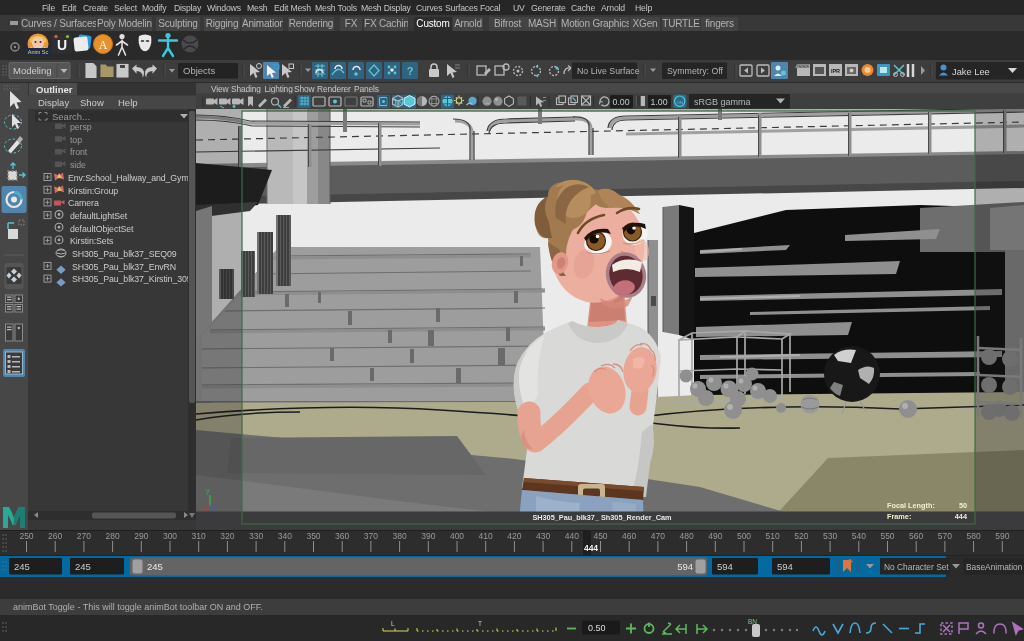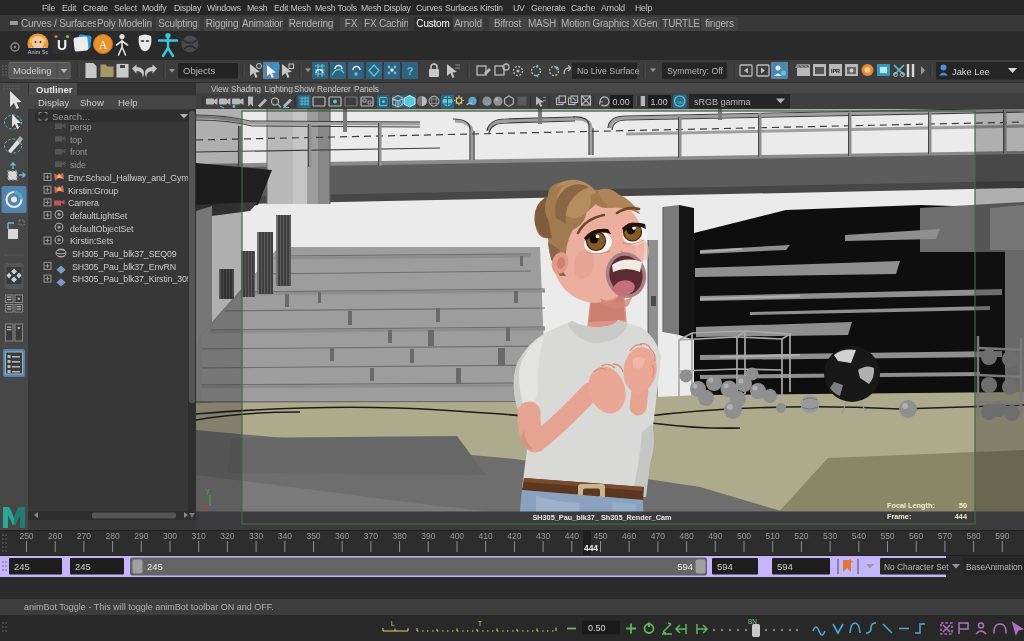--- a/index.html
+++ b/index.html
@@ -16,43 +16,43 @@
 
 #shelf{left:0;top:31px;width:1024px;height:29px;background:#2a2a2a;}
 
 #toolbar{left:0;top:60px;width:1024px;height:22px;background:#3d3d3d;}
 
 #leftstrip{left:0;top:83px;width:28px;height:447px;background:#474747;}
 #outliner{left:28px;top:83px;width:168px;height:447px;background:#373737;}
 #viewport{left:196px;top:83px;width:828px;height:447px;background:#444444;}
 
 #timeruler{left:0;top:530px;width:1024px;height:26px;background:#2d2d2d;}
-#rangerow{left:0;top:556px;width:946px;height:21px;background:#c4b5fd;}
+#rangerow{left:0;top:556px;width:946px;height:21px;background:#0369a1;}
 #melrow{left:0;top:577px;width:1024px;height:22px;background:#2e2e2e;}
-#helprow{left:0;top:599px;width:1024px;height:16px;background:#3d3d3d;color:#b0b0b0;font-size:9px;line-height:16px;padding-left:24px;}
+#helprow{left:0;top:599px;width:1024px;height:16px;background:#3d3d3d;color:#b0b0b0;font-size:9px;line-height:16px;padding-left:13px;}
 #animbot{left:0;top:615px;width:1024px;height:26px;background:#282828;}
 </style>
 </head>
 <body>
 <div id="stage">
 <div class="abs" id="menubar">
       <span style="left:7px">File</span>
       <span style="left:27px">Edit</span>
       <span style="left:48px">Create</span>
       <span style="left:79px">Select</span>
       <span style="left:107px">Modify</span>
       <span style="left:139px">Display</span>
       <span style="left:172px">Windows</span>
       <span style="left:212px">Mesh</span>
       <span style="left:239px">Edit Mesh</span>
       <span style="left:280px">Mesh Tools</span>
       <span style="left:326px">Mesh Display</span>
       <span style="left:381px">Curves</span>
       <span style="left:410px">Surfaces</span>
-      <span style="left:445px">Kirstin</span>
+      <span style="left:445px">Focal</span>
       <span style="left:478px">UV</span>
       <span style="left:496px">Generate</span>
       <span style="left:536px">Cache</span>
       <span style="left:566px">Arnold</span>
       <span style="left:600px">Help</span>
     </div>
 <div class="abs" id="tabsrow">
       <div style="position:absolute;left:10px;top:6px;width:8px;height:3.5px;background:#9a9a9a"></div>
       <div class="tab" style="left:21px;width:75px">Curves / Surfaces</div>
       <div class="tab" style="left:97px;width:55px">Poly Modeling</div>

